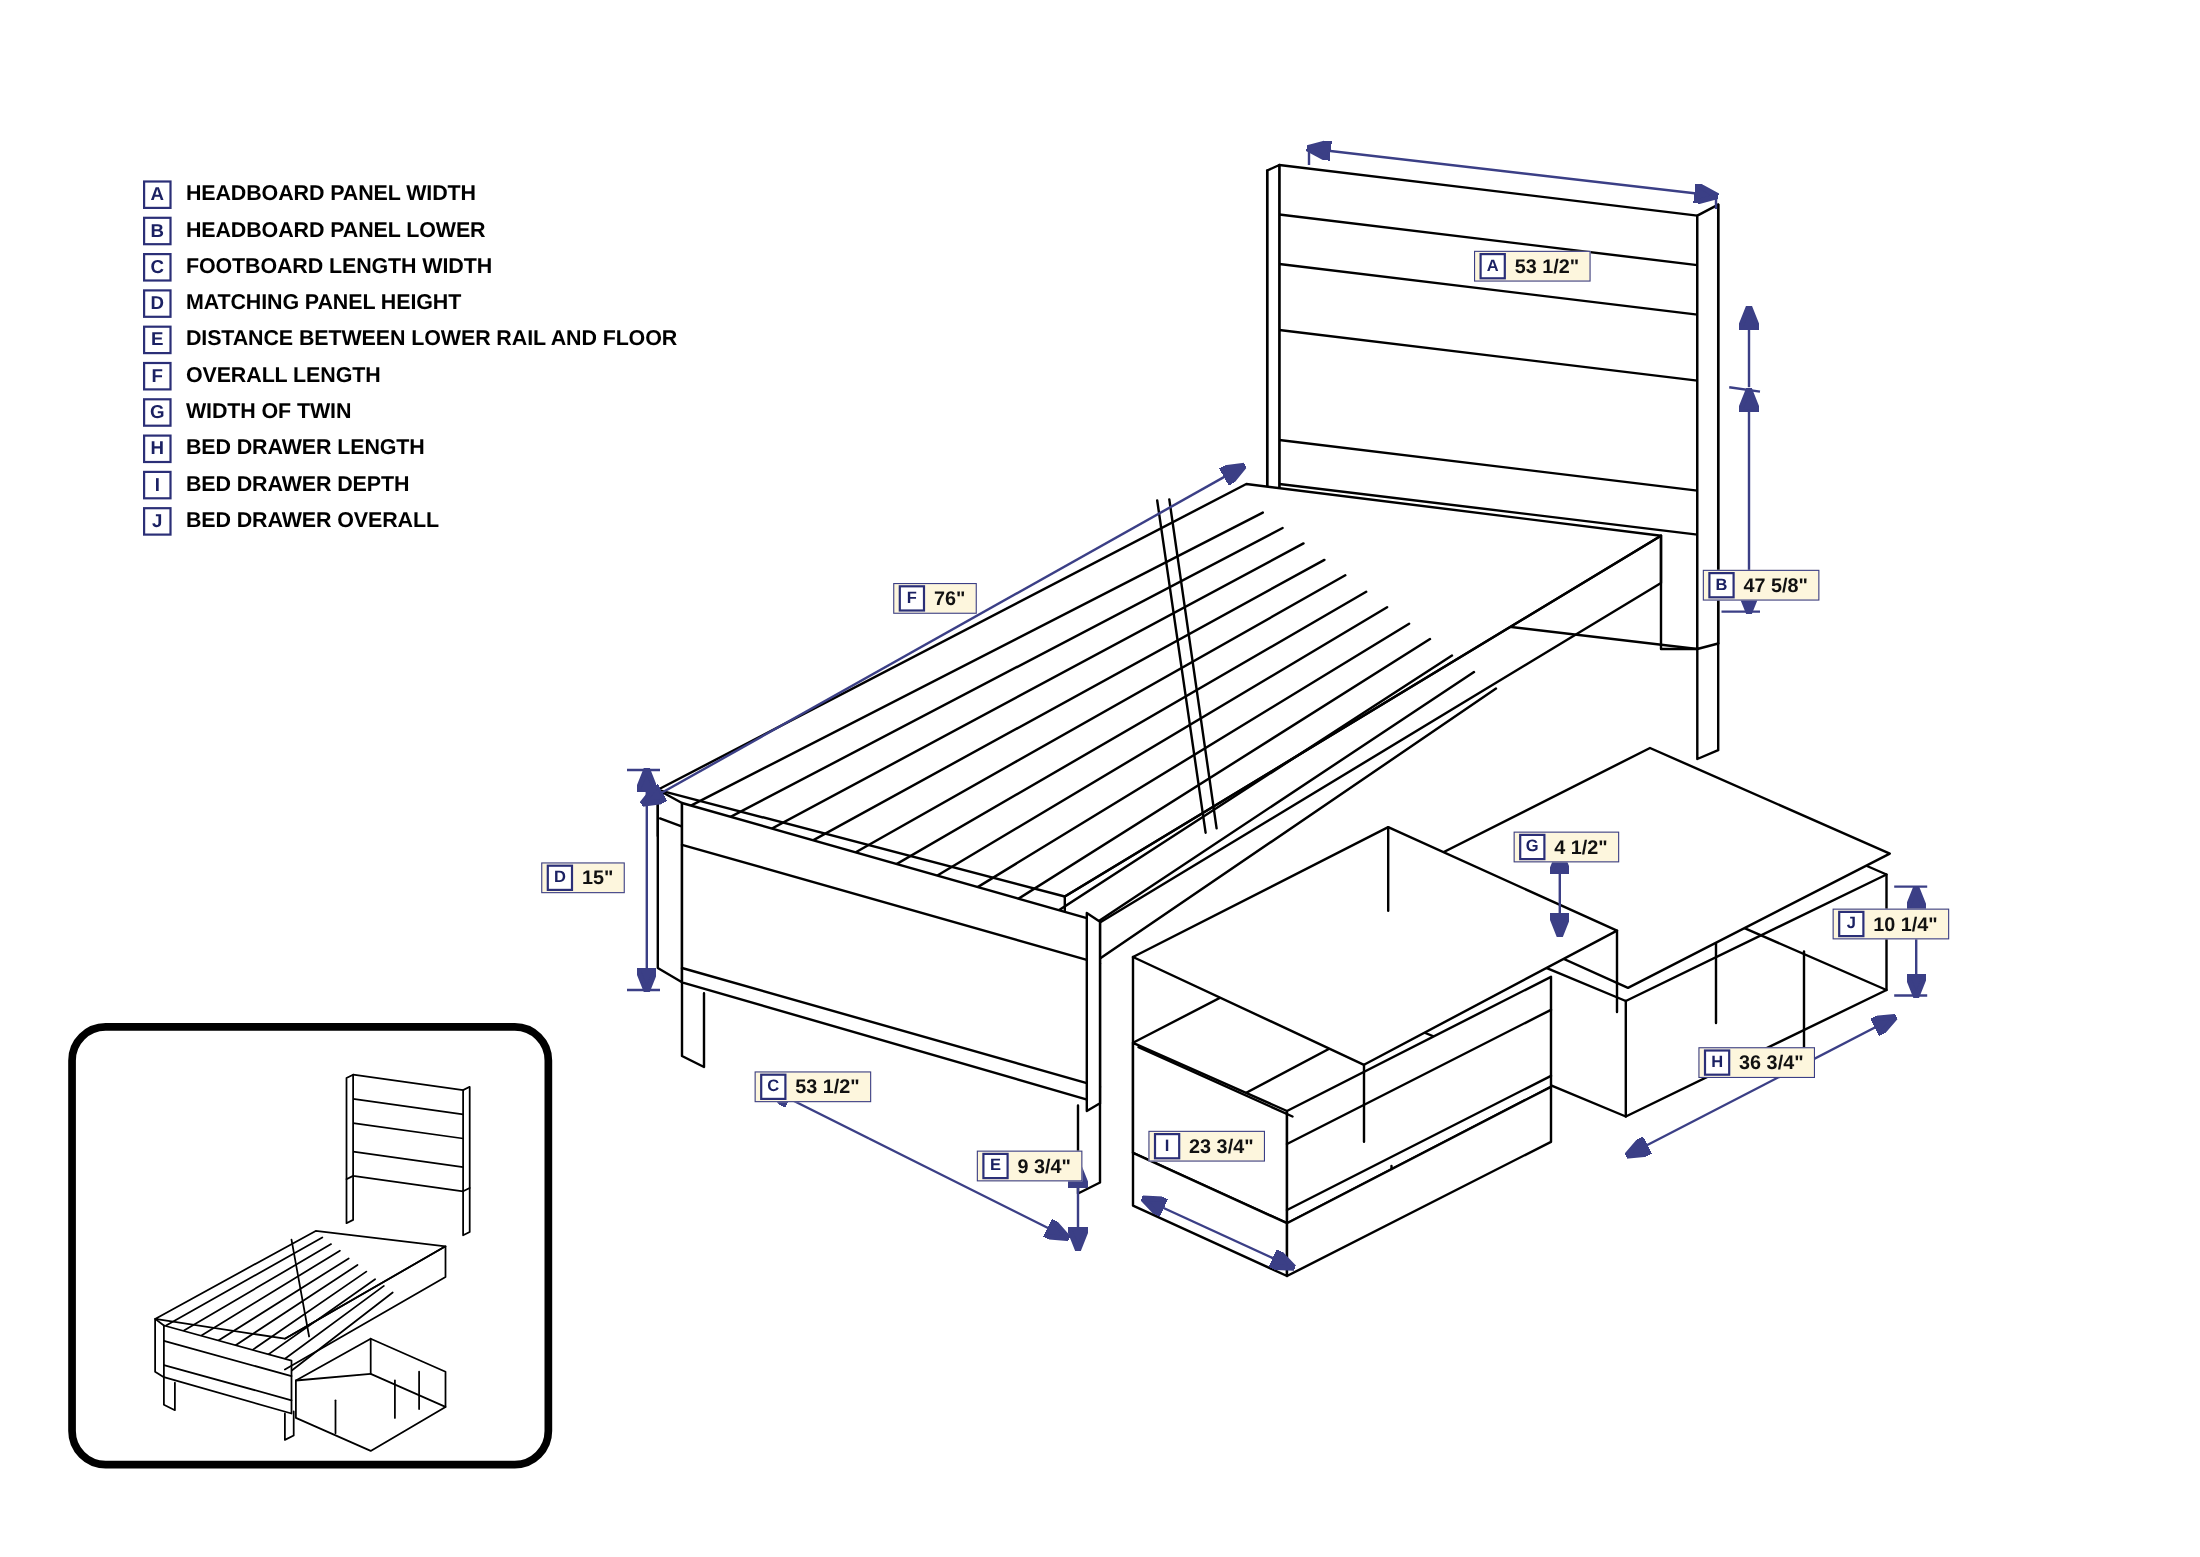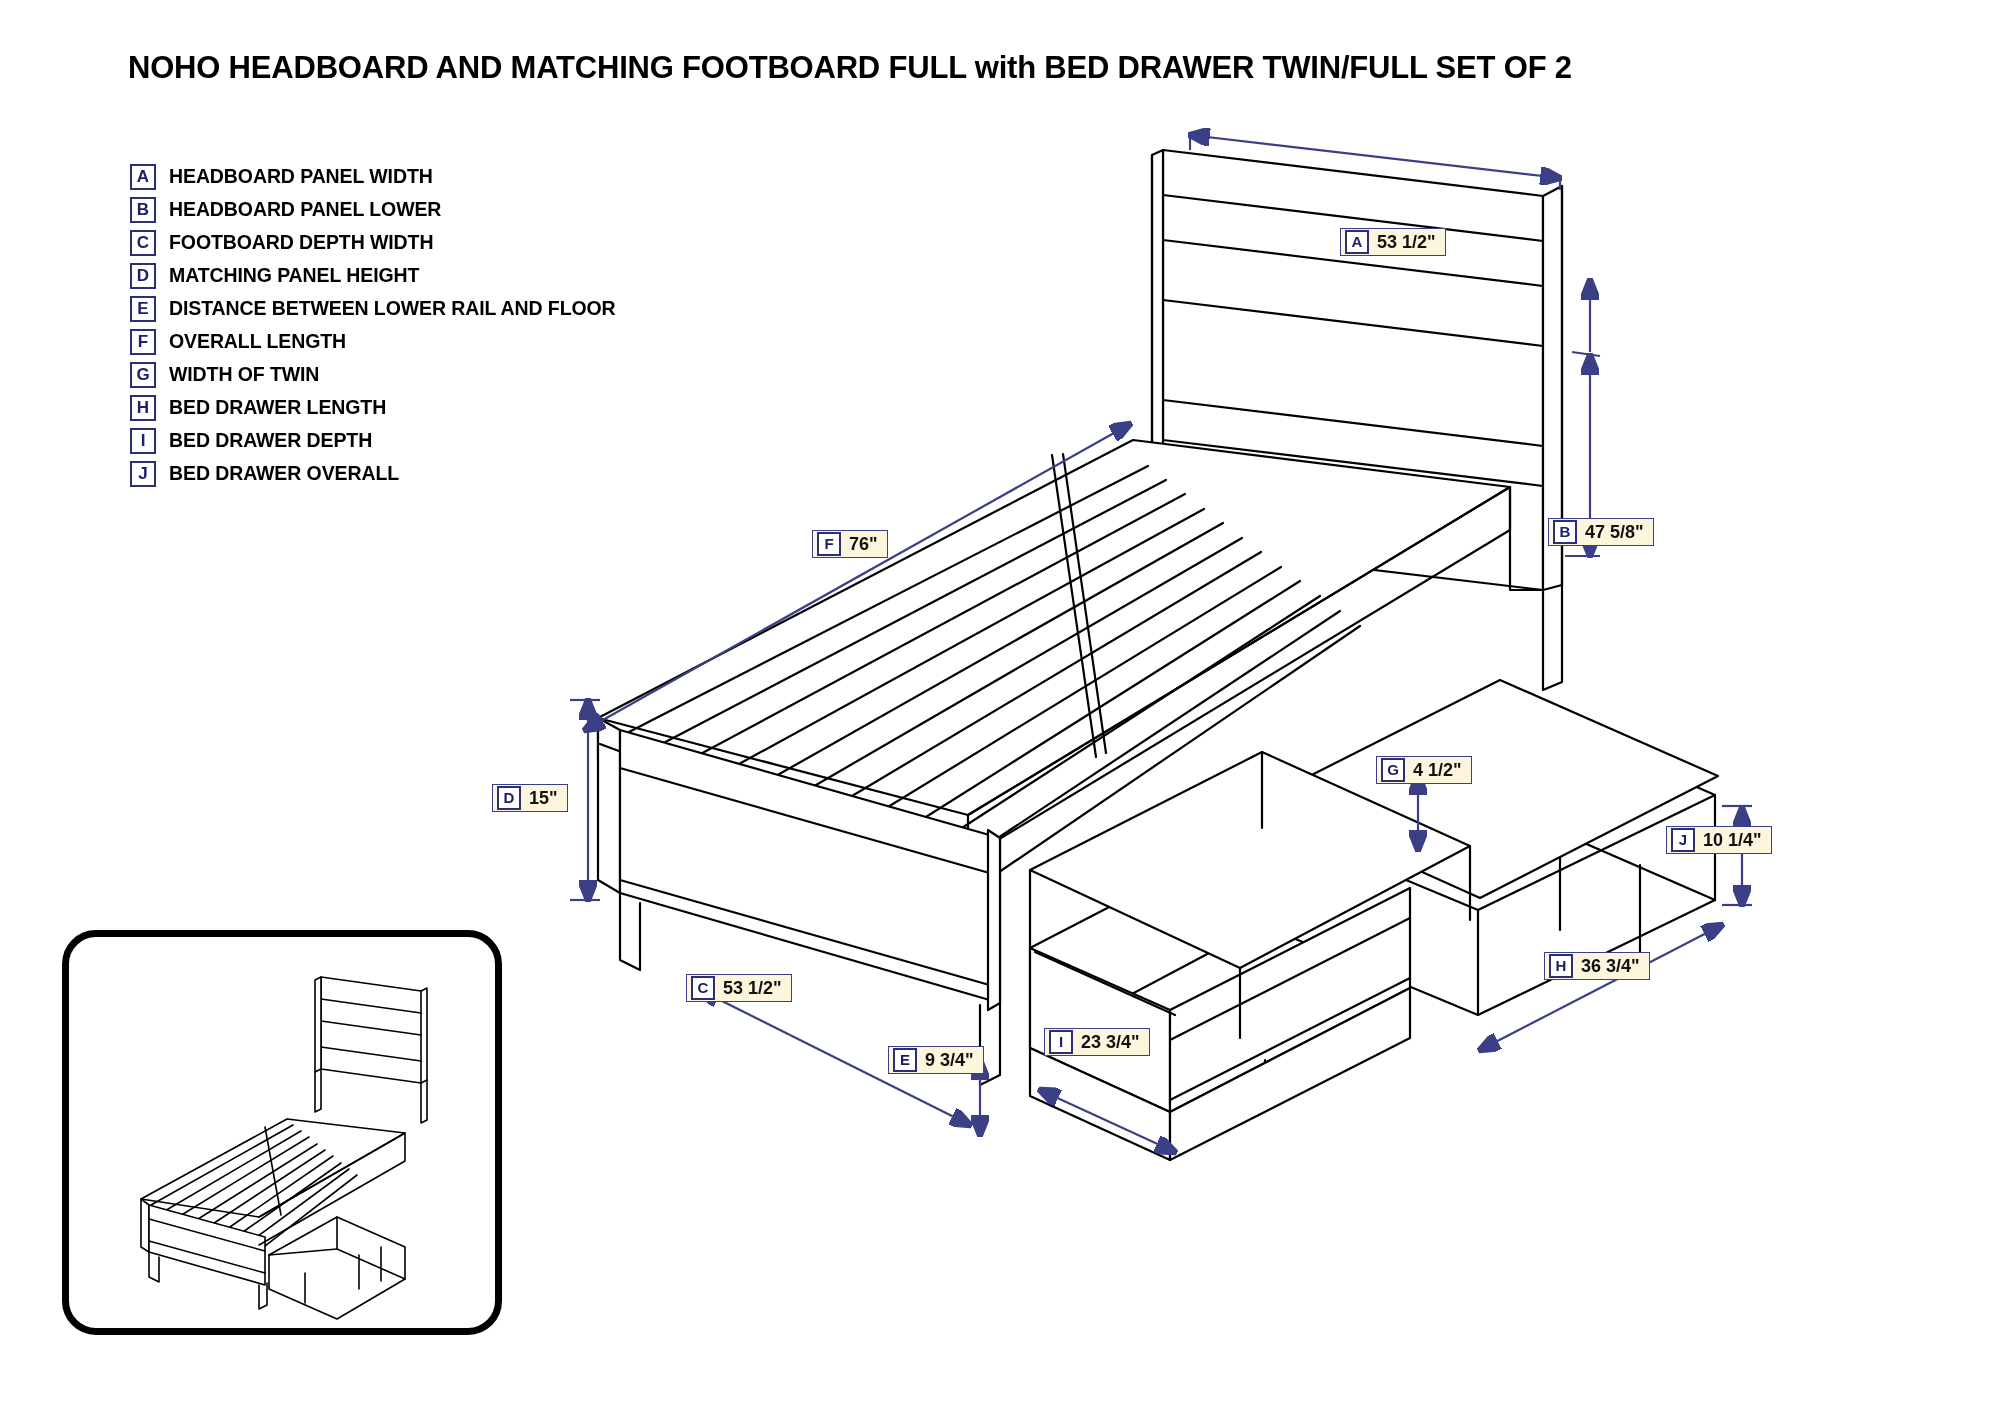--- a/index.html
+++ b/index.html
@@ -107,34 +107,33 @@
     left: 0;
     top: 0;
   }
   svg { display: block; }
 </style>
 </head>
 <body>
 
 <div id="page">
 
-  <div id="title">NOHO HEADBOARD AND MATCHING FOOTBOARD FULL with BED DRAWER TWIN/FULL SET OF 2</div>
 
   <div id="legend">
     <div class="legend-row">
       <div class="legend-badge">A</div>
       <div class="legend-label">HEADBOARD PANEL WIDTH</div>
     </div>
     <div class="legend-row">
       <div class="legend-badge">B</div>
       <div class="legend-label">HEADBOARD PANEL LOWER</div>
     </div>
     <div class="legend-row">
       <div class="legend-badge">C</div>
-      <div class="legend-label">FOOTBOARD DEPTH WIDTH</div>
+      <div class="legend-label">FOOTBOARD LENGTH WIDTH</div>
     </div>
     <div class="legend-row">
       <div class="legend-badge">D</div>
       <div class="legend-label">MATCHING PANEL HEIGHT</div>
     </div>
     <div class="legend-row">
       <div class="legend-badge">E</div>
       <div class="legend-label">DISTANCE BETWEEN LOWER RAIL AND FLOOR</div>
     </div>
     <div class="legend-row">

